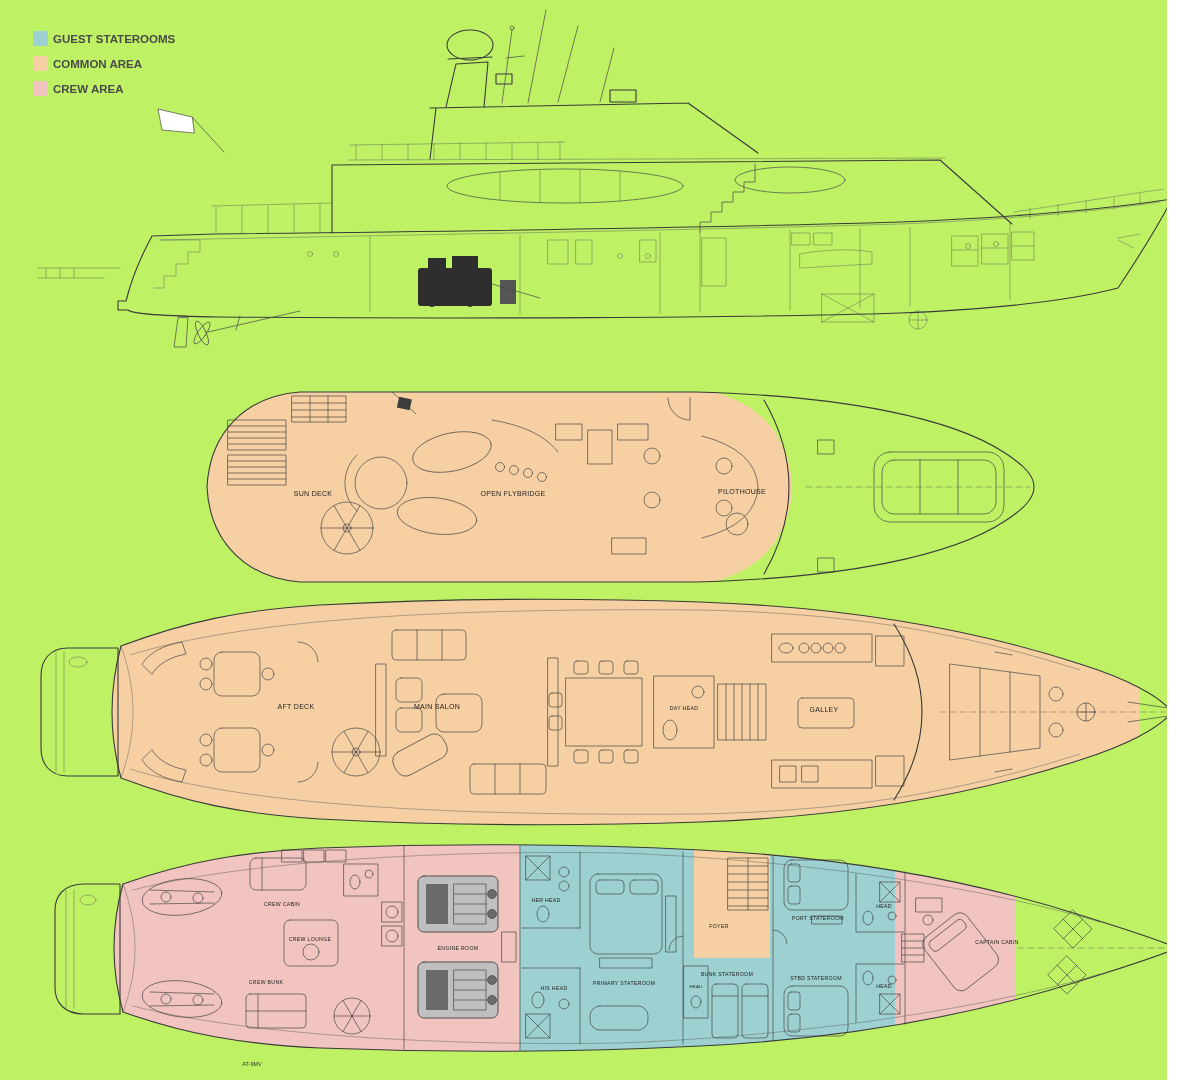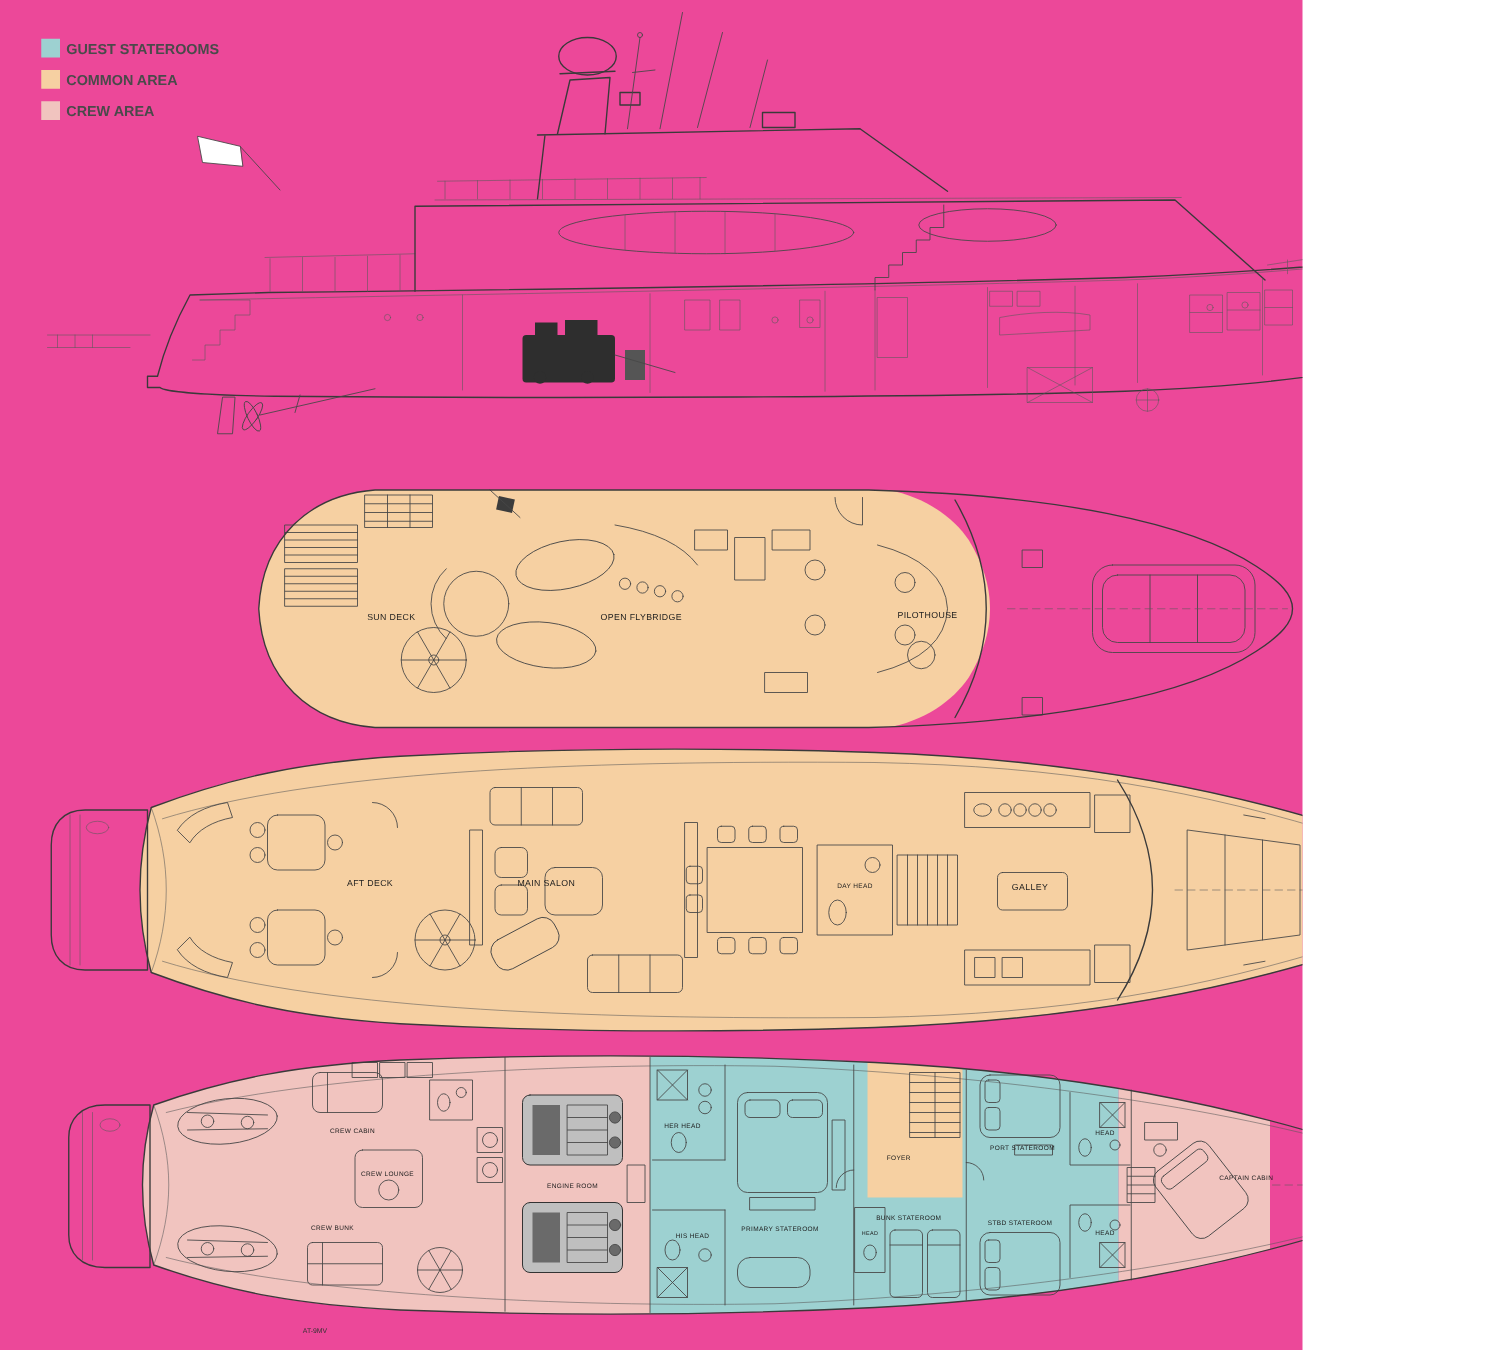--- a/index.html
+++ b/index.html
@@ -1,16 +1,16 @@
 <!DOCTYPE html>
 <html><head>
 <meta charset="utf-8">
 <style>
   html,body{margin:0;padding:0;background:#fff}
-  .canvas{position:relative;width:1042px;height:1080px;background:#ec4899;font-family:"Liberation Sans",sans-serif;overflow:hidden}
+  .canvas{position:relative;width:1167px;height:1080px;background:#bef264;font-family:"Liberation Sans",sans-serif;overflow:hidden}
   svg{display:block}
   .ln{fill:none;stroke:#3a3a3a;stroke-width:1.1;stroke-linejoin:round;stroke-linecap:round}
   .ln2{fill:none;stroke:#474747;stroke-width:0.7;stroke-linejoin:round;stroke-linecap:round}
   .ln3{fill:none;stroke:#5a5a5a;stroke-width:0.45;stroke-linejoin:round;stroke-linecap:round}
   .dash{stroke-dasharray:6 4}
   text.room{font-family:"Liberation Sans",sans-serif;font-size:7px;fill:#1d1d1d;text-anchor:middle;letter-spacing:.3px}
   text.room-sm{font-size:5.2px}
   text.room-xs{font-size:4.3px}
   text.legend-text{font-family:"Liberation Sans",sans-serif;font-size:11.5px;font-weight:700;fill:#4a4a4a}
   text.note{font-family:"Liberation Sans",sans-serif;font-size:5.5px;fill:#333;text-anchor:middle}

